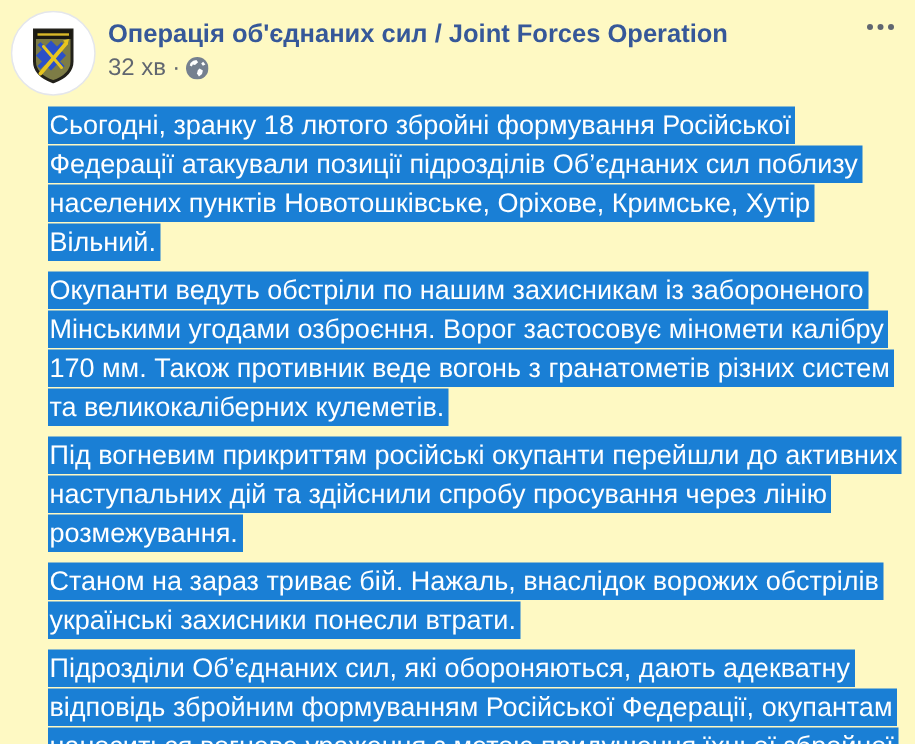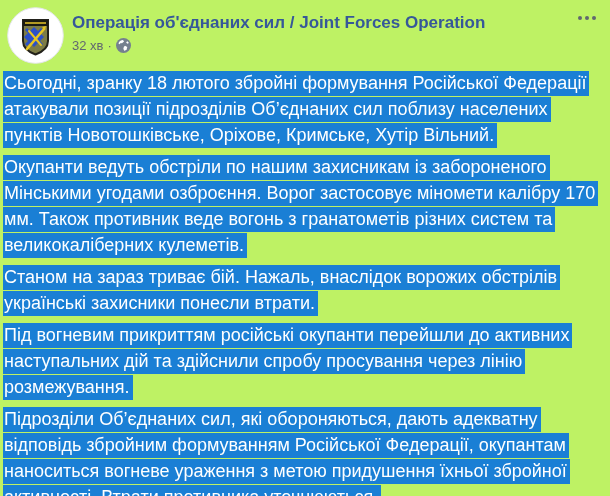--- a/index.html
+++ b/index.html
@@ -6,21 +6,21 @@
     margin: 0;
     padding: 0;
     background: #ffffff;
     font-family: "Liberation Sans", "DejaVu Sans", sans-serif;
   }
   .post {
     position: relative;
     width: 610px;
     height: 496px;
     overflow: hidden;
-    background: #bef264;
+    background: #fef9c3;
   }
   
   .header {
     display: flex;
     align-items: flex-start;
     padding: 7px 12px 4px 7px;
   }
   .avatar {
     width: 57px;
     height: 57px;
@@ -41,21 +41,21 @@
     font-weight: bold;
     color: #365899;
     text-decoration: none;
     line-height: 22px;
     cursor: pointer;
   }
   .meta {
     display: flex;
     align-items: center;
     margin-top: 3px;
-    font-size: 13px;
+    font-size: 16px;
     color: #616770;
     line-height: 17px;
   }
   .meta .ts { cursor: pointer; }
   .meta .sep { margin: 0 4px; }
   .globe { display: inline-flex; align-items: center; }
   .menu-btn {
     position: absolute;
     top: 10px;
     right: 12px;
@@ -81,20 +81,21 @@
   }
   .content p {
     margin: 0 0 6px 0;
   }
   .hl {
     background: #1a7fd5;
     color: #ffffff;
     padding: 2px 3px 3px 1px;
     -webkit-box-decoration-break: clone;
     box-decoration-break: clone;
+    margin-left: 29px;
   }
 </style>
 </head>
 <body>
 
 <div class="post">
 
   <div class="header">
 
     <div class="avatar">
@@ -133,18 +134,18 @@
     <div class="menu-btn">
       <i></i>
       <i></i>
       <i></i>
     </div>
   </div>
 
   <div class="content">
     <p><span class="hl">Сьогодні, зранку 18 лютого збройні формування Російської Федерації атакували позиції підрозділів Об’єднаних сил поблизу населених пунктів Новотошківське, Оріхове, Кримське, Хутір Вільний.</span></p>
     <p><span class="hl">Окупанти ведуть обстріли по нашим захисникам із забороненого Мінськими угодами озброєння. Ворог застосовує міномети калібру 170 мм. Також противник веде вогонь з гранатометів різних систем та великокаліберних кулеметів.</span></p>
+    <p><span class="hl">Під вогневим прикриттям російські окупанти перейшли до активних наступальних дій та здійснили спробу просування через лінію розмежування.</span></p>
     <p><span class="hl">Станом на зараз триває бій. Нажаль, внаслідок ворожих обстрілів українські захисники понесли втрати.</span></p>
-    <p><span class="hl">Під вогневим прикриттям російські окупанти перейшли до активних наступальних дій та здійснили спробу просування через лінію розмежування.</span></p>
     <p><span class="hl">Підрозділи Об’єднаних сил, які обороняються, дають адекватну відповідь збройним формуванням Російської Федерації, окупантам наноситься вогневе ураження з метою придушення їхньої збройної активності. Втрати противника уточнюються.</span></p>
   </div>
 
 </div>
 
 </body></html>

